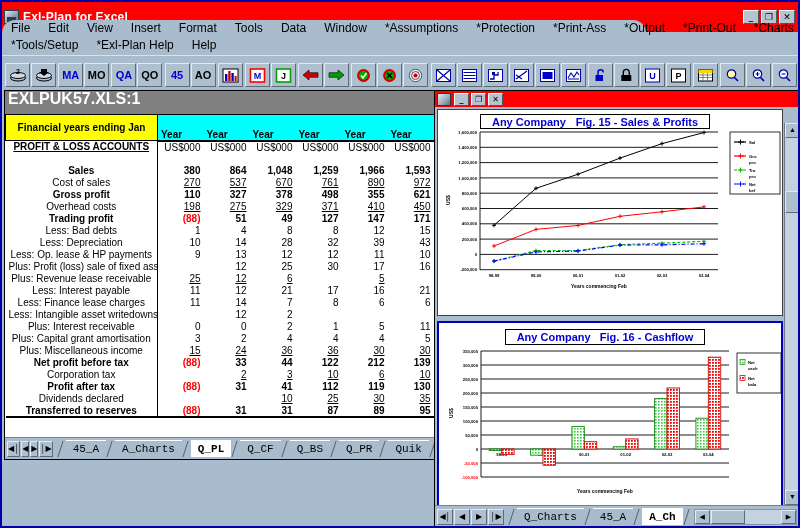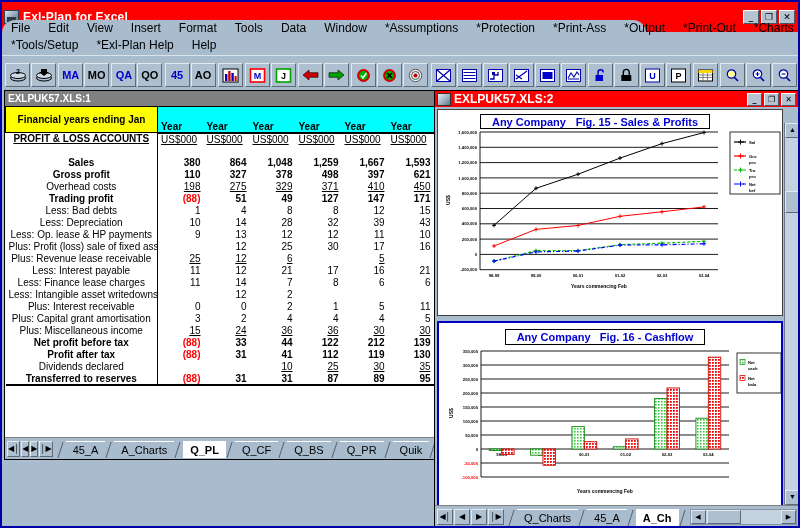--- a/index.html
+++ b/index.html
@@ -76,61 +76,61 @@
   .tbtn.blue { color: #0000cc; }
   .tbtn svg { display: block; }
 
   
   .xlwin {
     position: absolute; left: 2px; top: 88px; width: 432px; height: 370px;
     background: #ffffff;
     border: 1px solid #000;
   }
   .xlwin .cap {
-    height: 15px; background: #808080; color: #ffffff;
-    font-size: 10px; font-weight: bold; padding: 0 3px; line-height: 15px;
+    height: 23px; background: #808080; color: #ffffff;
+    font-size: 16px; font-weight: bold; padding: 0 3px; line-height: 15px;
   }
   .sheet {
     position: relative; width: 430px; height: 330px; background: #ffffff;
     overflow: hidden; font-size: 10px;
   }
   table.grid { border-collapse: collapse; width: 358px; table-layout: fixed; border-radius: 11px; }
   table.grid td { padding: 0 3px; height: 12px; font-size: 10px;
     white-space: nowrap; overflow: hidden; font-family: "Liberation Sans", sans-serif;}
   .c-label { width: 152px; text-align: center; }
   .c-num { width: 46px; text-align: right; }
   .hdr-yellow { background: #ffff00; font-weight: bold; text-align: center;
                 border: 1px solid #000; height: 26px !important; white-space: normal !important;
                 line-height: 11px; }
   .hdr-cyan { background: #00ffff; font-weight: bold; text-align: left;
               border-top: 1px solid #000; border-bottom: 2px solid #000;
               height: 26px !important; vertical-align: bottom; padding-bottom: 2px;}
   .hdr-cyan.first { border-left: none; }
-  .units { text-align: left; text-decoration: underline; }
+  .units { text-align: right; }
   .bold { font-weight: bold; }
   .uline { text-decoration: underline; }
   .red { color: #ff0000; }
   .leftrule { border-left: 1px solid #000; }
   .botrule td { border-bottom: 2px solid #000; }
   .titlecell { font-weight: bold; text-decoration: underline; font-size: 11px; }
 
   
   .tabstrip {
     position: absolute; left: 0; bottom: 0; width: 430px; height: 22px;
     background: #a8bccd; display: flex; align-items: center;
     border-top: 1px solid #808080;
   }
   .navbtn {
     width: 16px; height: 16px; margin-right: 1px; background: #aebfcf;
     border: 1px solid; border-color: #e2eaf1 #5d6b79 #5d6b79 #e2eaf1;
     display:flex; align-items:center; justify-content:center;
     font-size: 8px; color:#000;
   }
   .navbtn:first-child { margin-left: 2px; }
-  .tabs { display: flex; align-items: flex-end; margin-left: 3px; height: 18px; }
+  .tabs { display: flex; align-items: flex-start; margin-left: 3px; height: 18px; font-family: Liberation Mono, monospace; }
   .tab {
     font-size: 11px; padding: 1px 7px 1px 7px; height: 17px; line-height: 15px;
     background: #a8bccd; color: #000;
     border-top: 1px solid #fff; position: relative;
     transform: skewX(0deg);
   }
   .tab.active { background: #ffffff; font-weight: bold; }
   .tabdiv { width: 9px; height: 17px; position: relative; }
   .tabdiv:after {
     content: ""; position: absolute; left: 3px; top: 1px;
@@ -494,30 +494,39 @@
           <td class="c-num"></td>
         </tr>
         </tbody>
           <tbody id="rowbody">
             <tr>
               <td class="c-label bold">Sales</td>
               <td class="c-num leftrule bold">380</td>
               <td class="c-num bold">864</td>
               <td class="c-num bold">1,048</td>
               <td class="c-num bold">1,259</td>
-              <td class="c-num bold">1,667</td>
+              <td class="c-num bold">1,966</td>
               <td class="c-num bold">1,593</td>
+            </tr>
+            <tr>
+              <td class="c-label">Cost of sales</td>
+              <td class="c-num leftrule uline">270</td>
+              <td class="c-num uline">537</td>
+              <td class="c-num uline">670</td>
+              <td class="c-num uline">761</td>
+              <td class="c-num uline">890</td>
+              <td class="c-num uline">972</td>
             </tr>
             <tr>
               <td class="c-label bold">Gross profit</td>
               <td class="c-num leftrule bold">110</td>
               <td class="c-num bold">327</td>
               <td class="c-num bold">378</td>
               <td class="c-num bold">498</td>
-              <td class="c-num bold">397</td>
+              <td class="c-num bold">355</td>
               <td class="c-num bold">621</td>
             </tr>
             <tr>
               <td class="c-label">Overhead costs</td>
               <td class="c-num leftrule uline">198</td>
               <td class="c-num uline">275</td>
               <td class="c-num uline">329</td>
               <td class="c-num uline">371</td>
               <td class="c-num uline">410</td>
               <td class="c-num uline">450</td>
@@ -631,20 +640,29 @@
               <td class="c-num uline">30</td>
             </tr>
             <tr>
               <td class="c-label bold">Net profit before tax</td>
               <td class="c-num leftrule bold red">(88)</td>
               <td class="c-num bold">33</td>
               <td class="c-num bold">44</td>
               <td class="c-num bold">122</td>
               <td class="c-num bold">212</td>
               <td class="c-num bold">139</td>
+            </tr>
+            <tr>
+              <td class="c-label">Corporation tax</td>
+              <td class="c-num leftrule"></td>
+              <td class="c-num uline">2</td>
+              <td class="c-num uline">3</td>
+              <td class="c-num uline">10</td>
+              <td class="c-num uline">6</td>
+              <td class="c-num uline">10</td>
             </tr>
             <tr>
               <td class="c-label bold">Profit after tax</td>
               <td class="c-num leftrule bold red">(88)</td>
               <td class="c-num bold">31</td>
               <td class="c-num bold">41</td>
               <td class="c-num bold">112</td>
               <td class="c-num bold">119</td>
               <td class="c-num bold">130</td>
             </tr>
@@ -692,21 +710,20 @@
           <div class="tabdiv"></div>
           <div class="tab">Text</div>
           <div class="tabdiv"></div>
         </div>
     </div>
   </div>
 
   <div class="chwin">
     <div class="cap">
       <div class="ci"></div>
-      <div class="ct">EXLPUK57.XLS:2</div>
       <div class="cb">
         <div>_</div>
         <div>❐</div>
         <div>✕</div>
       </div>
     </div>
 
     <div class="chbody">
 
       <div class="chartpane p1">

